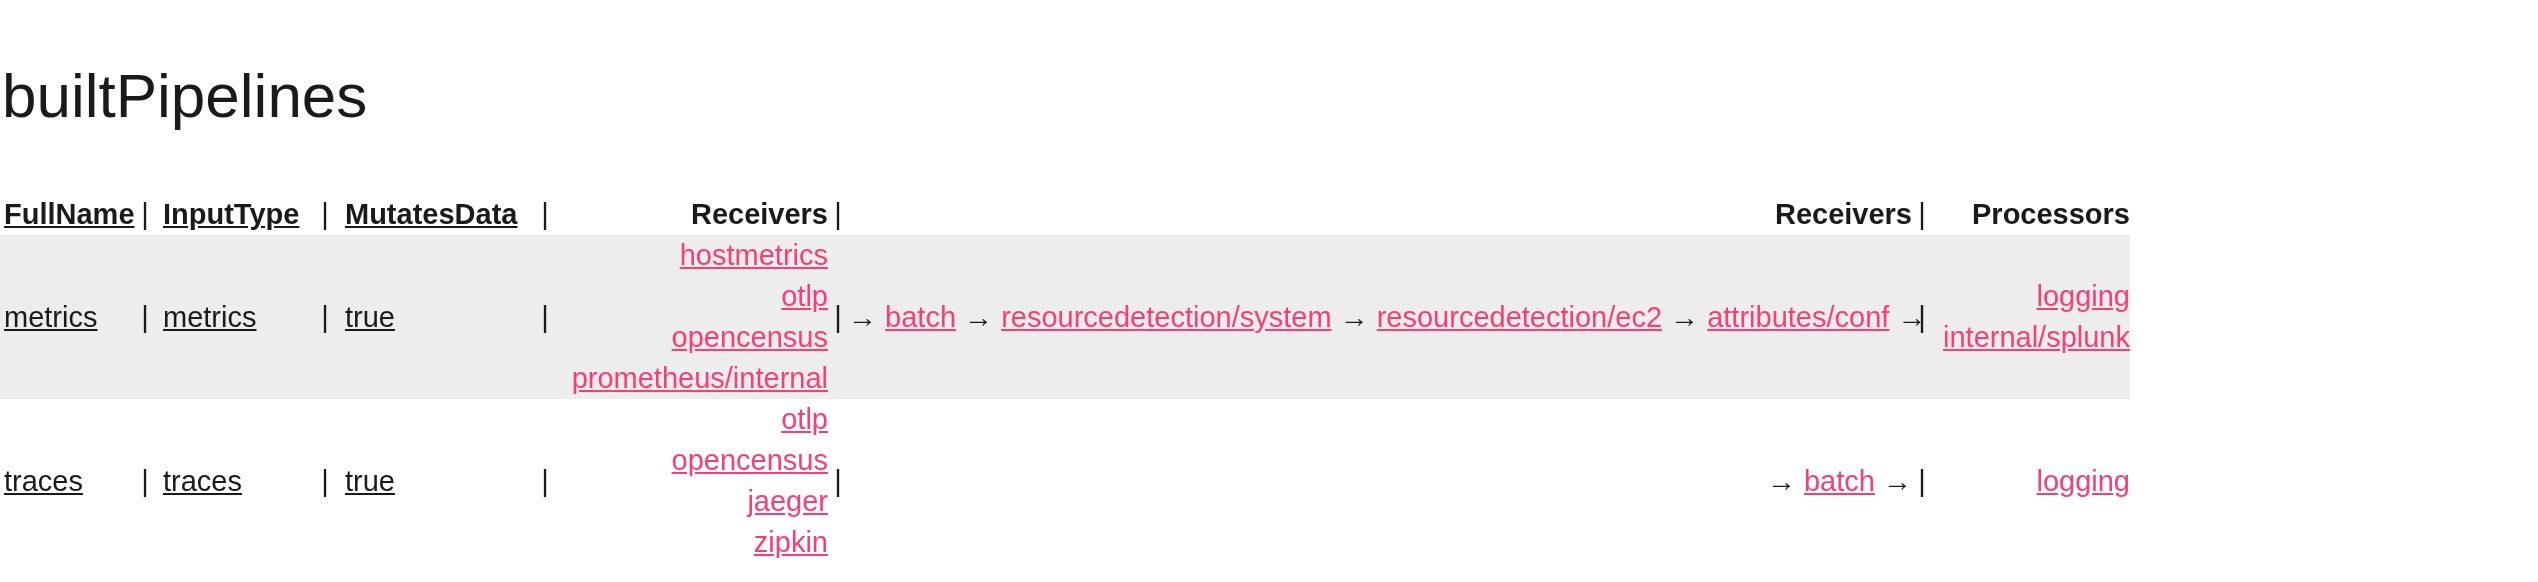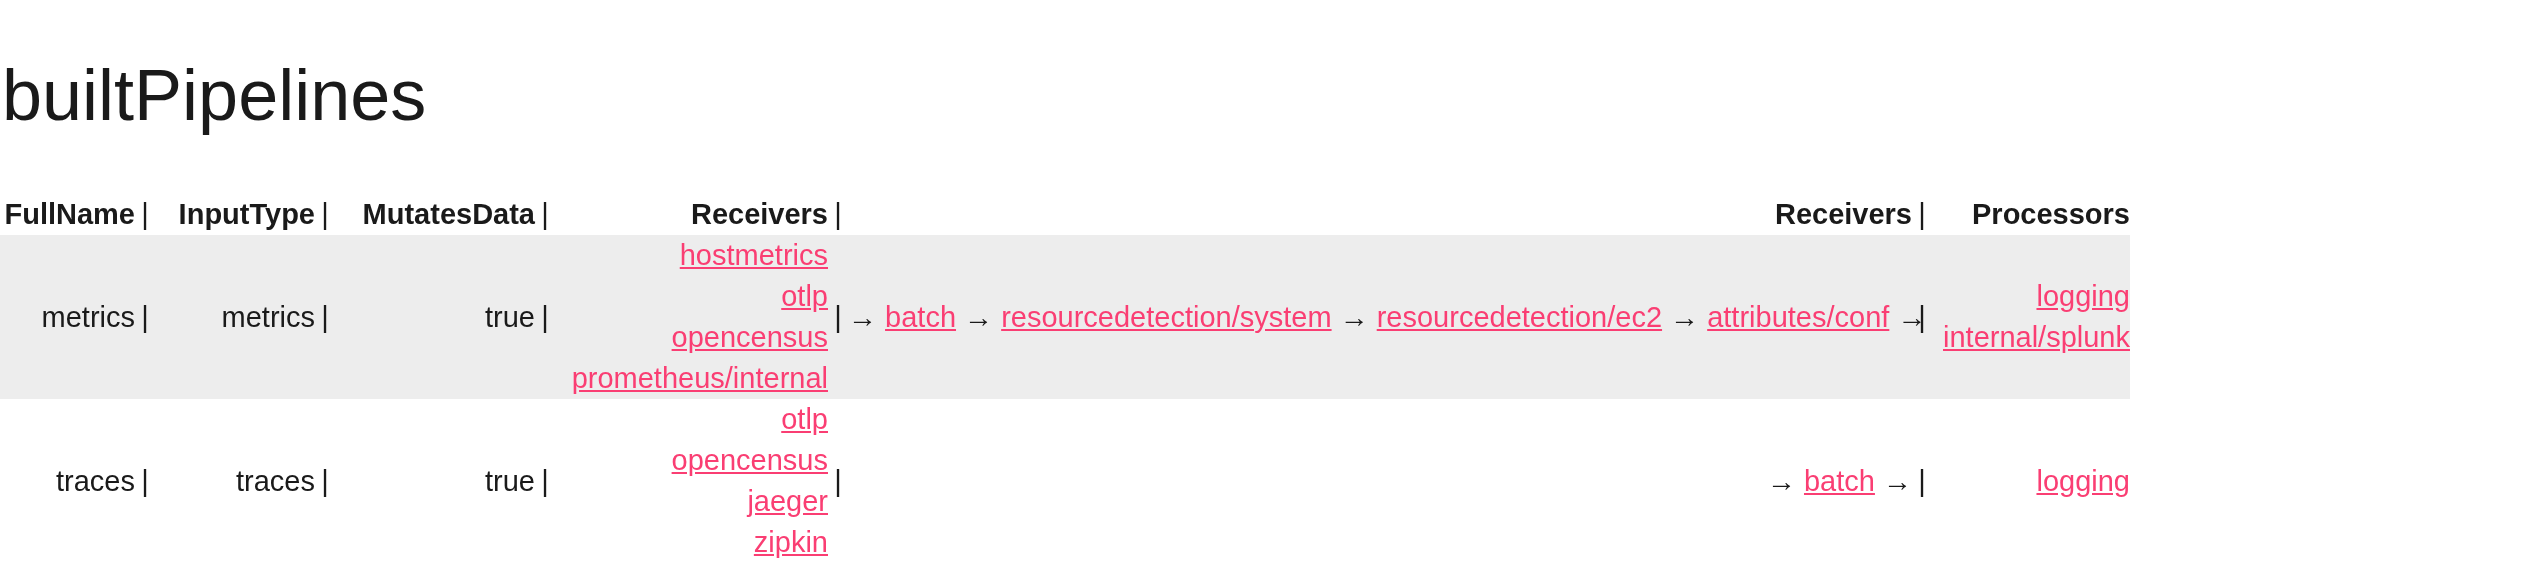--- a/index.html
+++ b/index.html
@@ -7,35 +7,35 @@
     --alt-bg:#ededed;
     --text:#1a1a1a;
   }
   html,body{margin:0;padding:0;}
   body{
     width:2538px;height:582px;overflow:hidden;
     background:#ffffff;color:var(--text);
     font-family:"Liberation Sans","DejaVu Sans",sans-serif;
   }
   h1[data-name="page-title"]{
-    font-size:72px;line-height:103px;font-weight:400;
+    font-size:62px;line-height:103px;font-weight:400;
     margin:44px 0 47px 0;padding-left:2px;color:var(--text);
     letter-spacing:0;
   }
   table[data-name="pipelines-table"]{
     border-collapse:collapse;table-layout:fixed;
     width:2130px;font-size:29px;line-height:41px;color:var(--text);
   }
   th,td{padding:0;vertical-align:middle;overflow:visible;white-space:nowrap;}
   thead tr{height:41px;}
   thead th{font-weight:700;}
   thead th.sep{font-weight:400;}
   tbody tr{height:164px;background:#ffffff;}
   tbody tr.alt{background:var(--alt-bg);}
-  .c-left{text-align:right;}
+  .c-left{text-align:left;text-decoration:underline;}
   .c-center{text-align:right;}
   .col-fullname{padding-left:4px;}
   .col-inputtype{padding-left:8px;margin-left:8px;}
   .col-mutatesdata{padding-left:10px;}
   .sep{text-align:center;font-weight:400;}
   a.link{
     color:var(--link);
     text-decoration:underline;
     cursor:pointer;
   }

